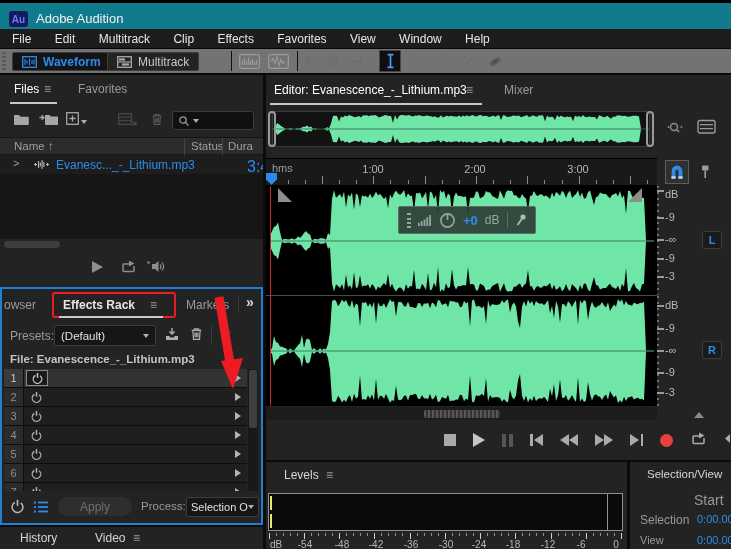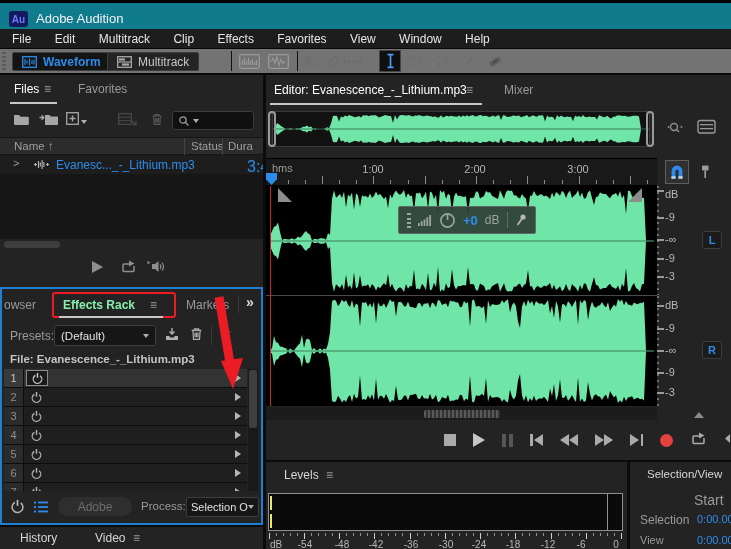--- a/index.html
+++ b/index.html
@@ -232,21 +232,21 @@
         <polygon points="0.5,2 3.5,3.6 0.5,5.2" fill="#8e8e8e"></polygon>
         <polygon points="5,5 8,5 11.5,2 11.5,13 8,10 5,10" fill="#8e8e8e"></polygon>
         <path d="M13 5.5a3.5 3.5 0 0 1 0 4.5 M15 3.5a6.5 6.5 0 0 1 0 8" fill="none" stroke="#8e8e8e" stroke-width="1.2"></path>
       </svg>
     </div>
   </div>
 
   <div class="panel" style="left:0;top:287px;width:263px;height:238px;border:2px solid #1f7fd1;">
     <span class="abs txt-dim" style="left:2px;top:9px;">owser</span>
     <div class="abs" style="left:50px;top:3px;width:124px;height:26px;border:2px solid var(--red);border-radius:3px;"></div>
-    <span class="abs" style="left:61px;top:9px;color:#86efac;font-weight:bold;">Effects Rack</span>
+    <span class="abs" style="left:61px;top:9px;color:#e5e5e5;font-weight:bold;">Effects Rack</span>
     <span class="abs hamb" style="left:148px;top:9px;">≡</span>
     <div class="underline" style="left:57px;top:26.5px;width:104px;"></div>
     <span class="abs txt-dim" style="left:184px;top:9px;">Markers</span>
     <div class="abs" style="left:236px;top:6px;width:1px;height:18px;background:#3a3a3a;"></div>
     <span class="abs" style="left:244px;top:5px;font-size:14px;font-weight:bold;color:#d8d8d8;">»</span>
 
     <span class="abs txt-dim" style="left:8px;top:40px;">Presets:</span>
     <div class="ddown" style="left:52px;top:36px;width:102px;height:21px;">
       <span>(Default)</span>
       <span class="chev"></span>
@@ -394,21 +394,21 @@
             <line x1="5" y1="11.5" x2="15" y2="11.5"></line>
           </g>
         <g fill="var(--accent)">
             <rect x="1" y="1.6" width="2" height="2"></rect>
             <rect x="1" y="6.1" width="2" height="2"></rect>
             <rect x="1" y="10.6" width="2" height="2"></rect>
           </g>
       </svg>
     </div>
     <div class="abs" style="left:56px;top:208px;width:74px;height:19px;background:#2e2e2e;border-radius:10px;color:#6e6e6e;
-                display:flex;align-items:center;justify-content:center;font-size:12px;">Adobe</div>
+                display:flex;align-items:center;justify-content:center;font-size:12px;">Apply</div>
     <span class="abs txt-dim" style="left:139px;top:211px;font-size:11.5px;">Process:</span>
     <div class="ddown" style="left:184px;top:208px;width:73px;height:20px;padding:0 4px;font-size:11px;">
       <span style="white-space:nowrap;overflow:hidden;">Selection Only</span>
       <span class="chev"></span>
     </div>
 
     <svg class="abs" style="left:0;top:0;pointer-events:none;" width="259" height="234" viewBox="0 0 259 234">
       <line x1="217" y1="8" x2="228" y2="74" stroke="var(--red)" stroke-width="9"></line>
       <polygon points="219,72 241,69 231,100" fill="var(--red)"></polygon>
     </svg>

